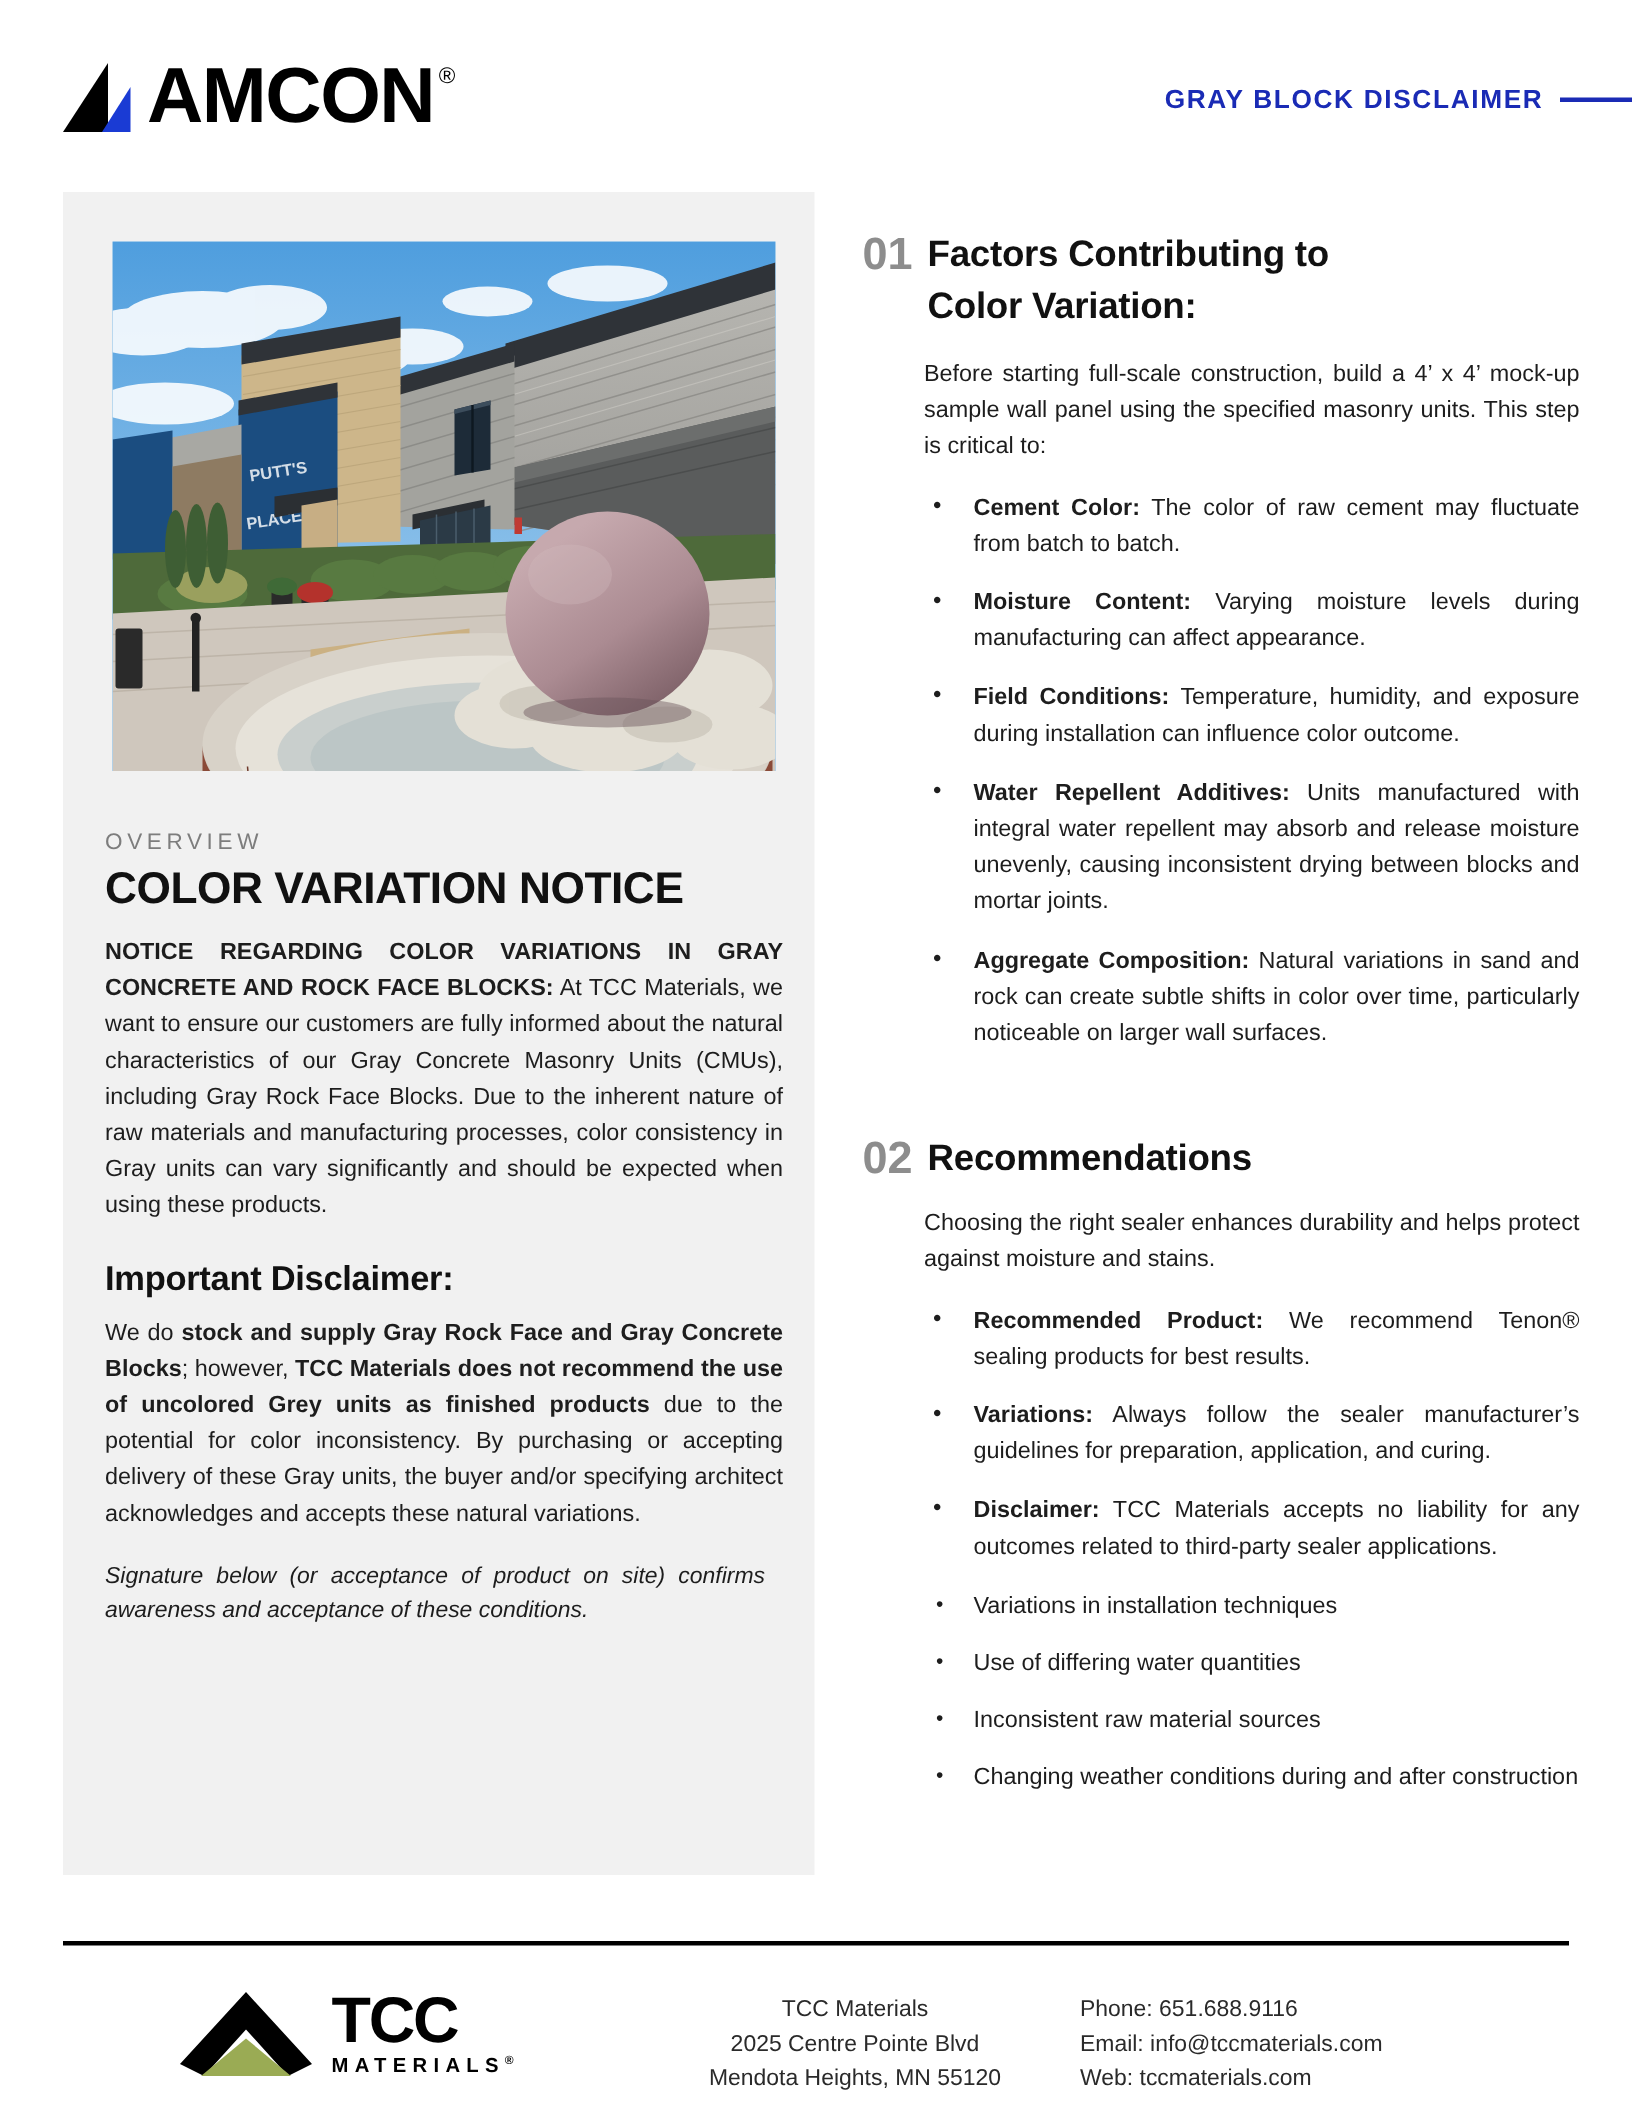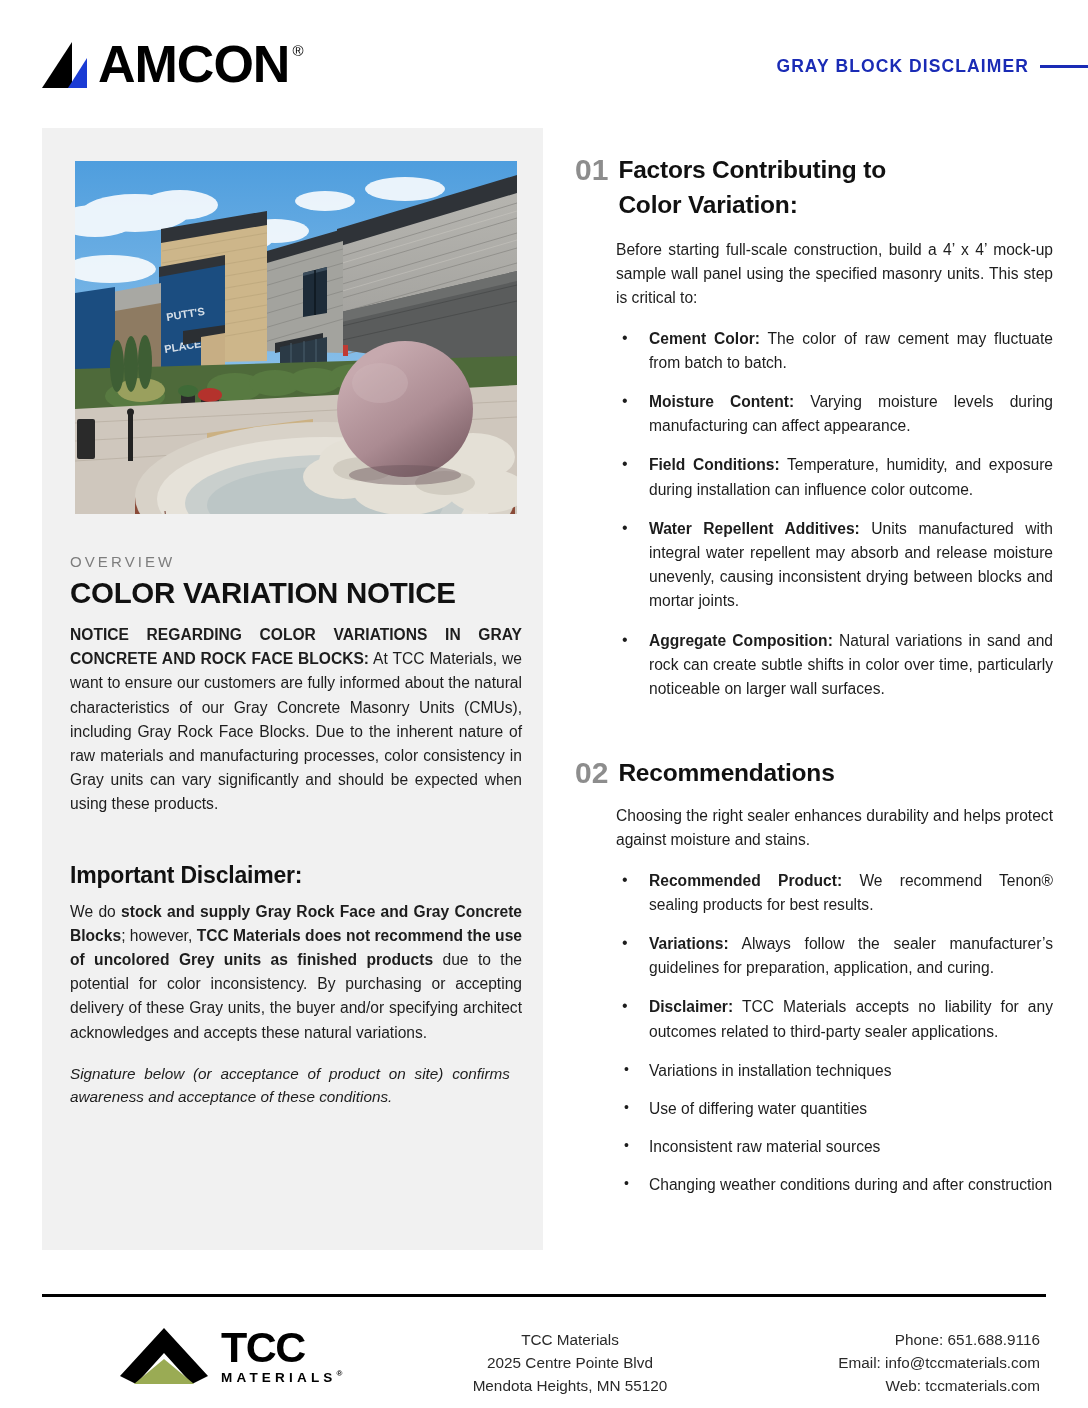--- a/index.html
+++ b/index.html
@@ -129,21 +129,21 @@
     font-size: 15.6px;
     line-height: 24.2px;
     text-align: justify;
     color: #1d1d1d;
   }
   .body-text b { font-weight: bold; }
   .section-h2 {
     font-size: 23px;
     font-weight: bold;
     color: #111;
-    margin-top: 45px;
+    margin-top: 22px;
     margin-bottom: 11px;
     letter-spacing: -0.2px;
   }
   .italic-note {
     font-size: 15.3px;
     line-height: 23px;
     font-style: italic;
     text-align: justify;
     margin-top: 17px;
     color: #1d1d1d;
@@ -292,21 +292,21 @@
     text-align: center;
     font-size: 15.3px;
     line-height: 23px;
     color: #2a2a2a;
   }
   .footer-contact {
     position: absolute;
     left: 720px;
     top: 16px;
     width: 320px;
-    text-align: right;
+    text-align: left;
     font-size: 15.3px;
     line-height: 23px;
     color: #2a2a2a;
   }
 </style>
 </head>
 <body>
 
 <div class="header">
   <div class="amcon-logo">

